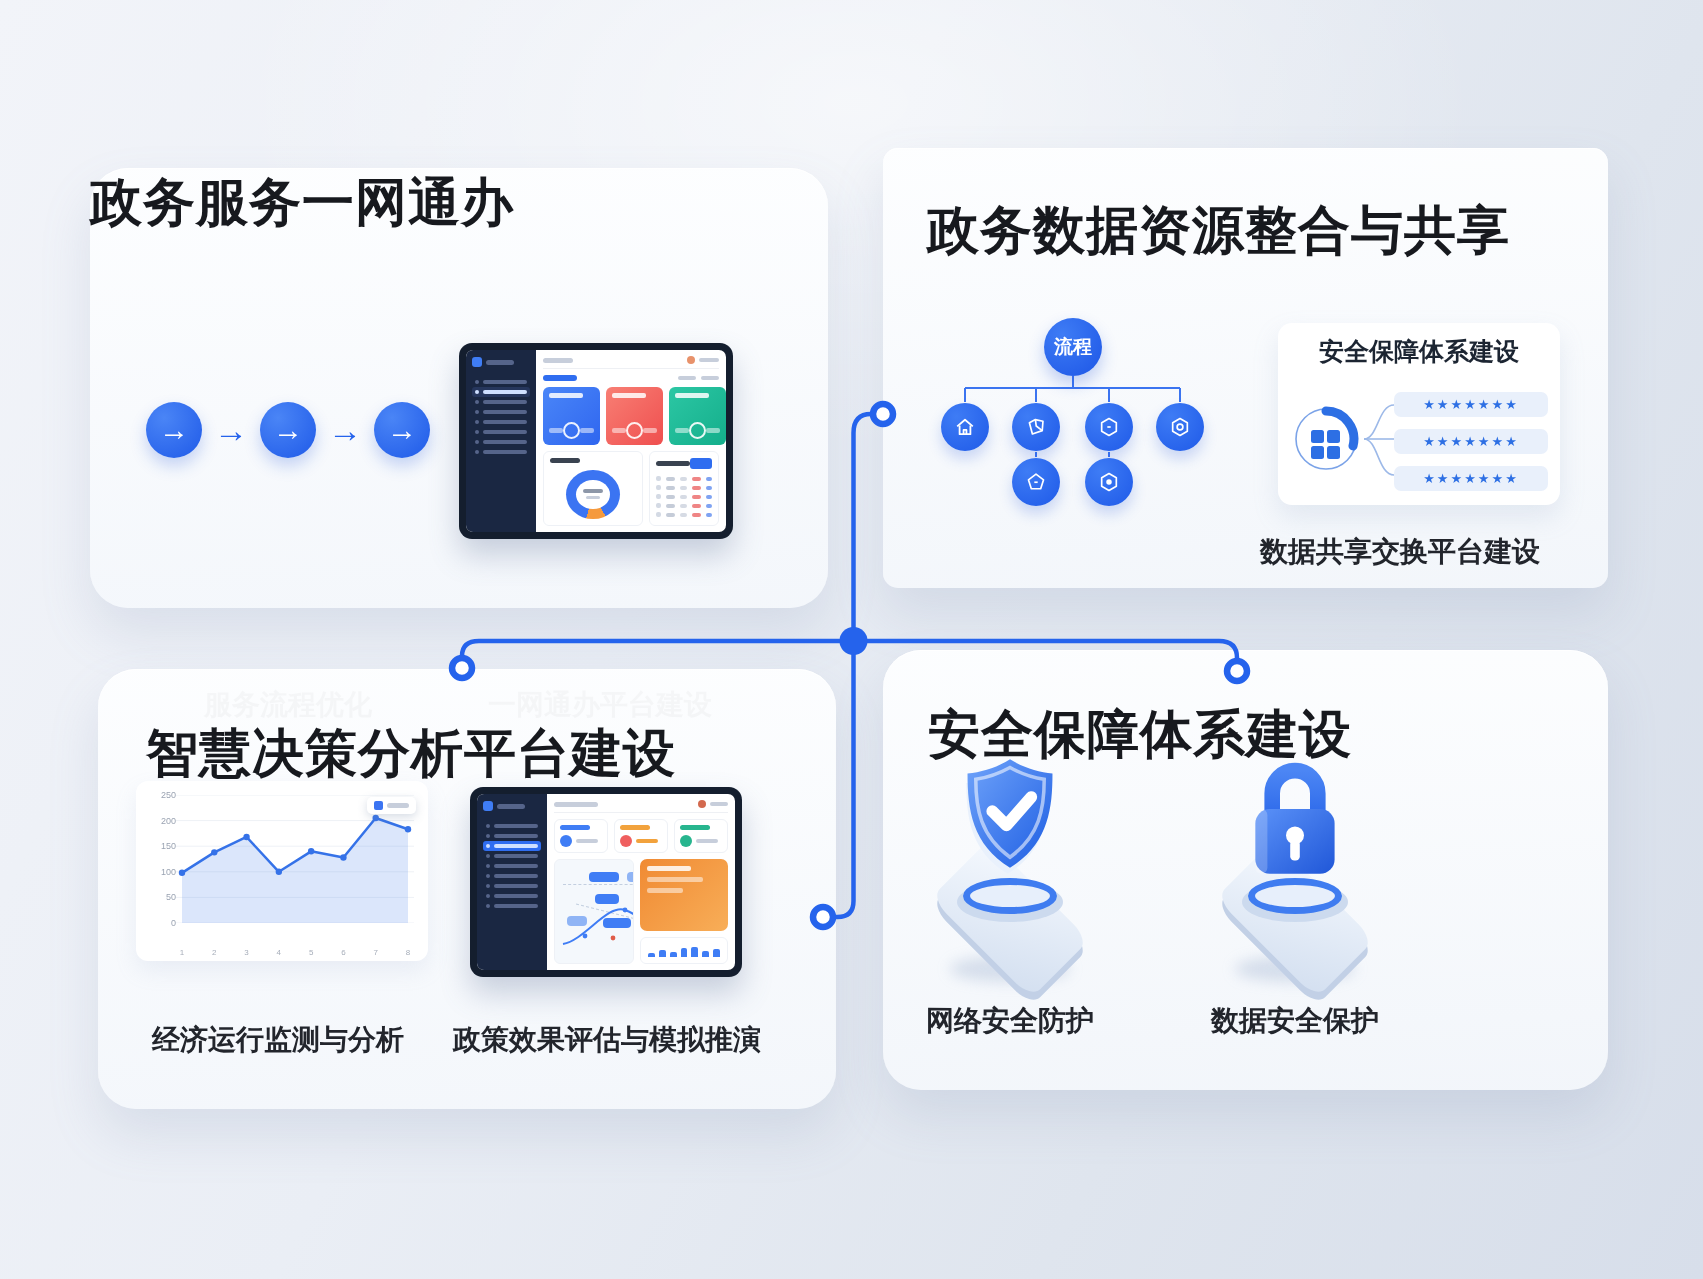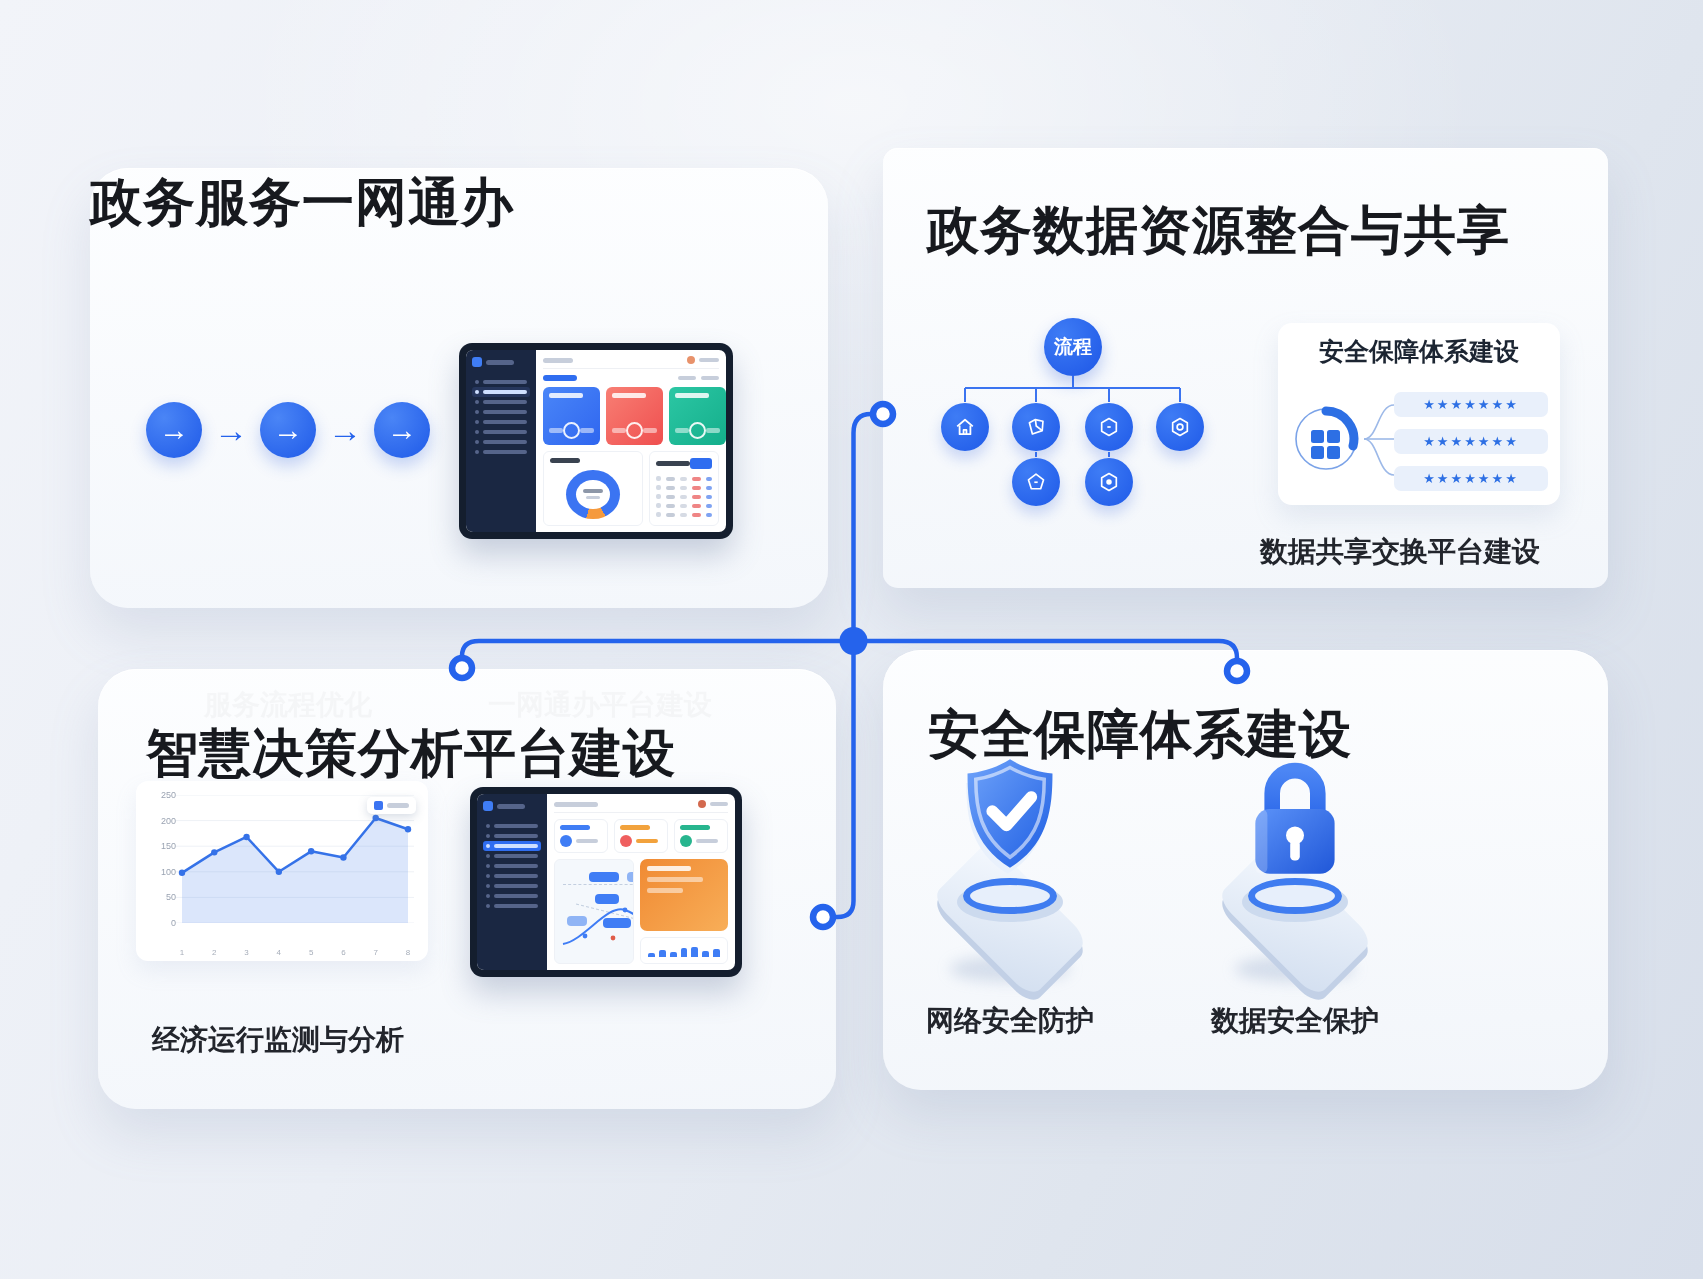--- a/index.html
+++ b/index.html
@@ -502,20 +502,21 @@
                   <div class="vbar" style="height: 80%;"></div>
                   <div class="vbar" style="height: 95%;"></div>
                   <div class="vbar" style="height: 58%;"></div>
                   <div class="vbar" style="height: 72%;"></div>
                 </div>
             </div>
           </div>
         </div>
       </div>
     </div>
+    <div class="big-label" style="left:355px;top:352px;width:300px;">政策效果评估与模拟推演</div>
   </section>
 
   <section class="card card-br">
     <h2 style="left:45px;top:50px;">安全保障体系建设</h2>
 
     <div class="pedestal" style="left:12px;top:110px;">
       <div class="soft-shadow"></div>
       <div class="ped-diamond2"></div>
       <div class="ped-diamond"></div>
       <div class="ped-disc"></div>

